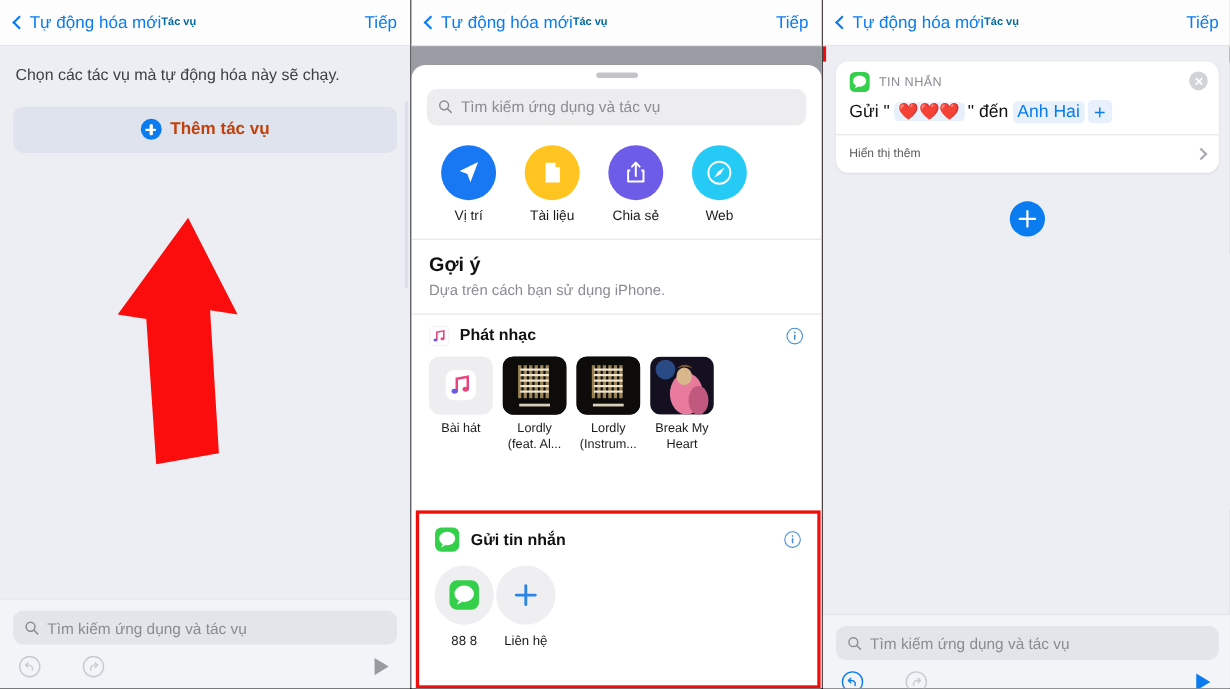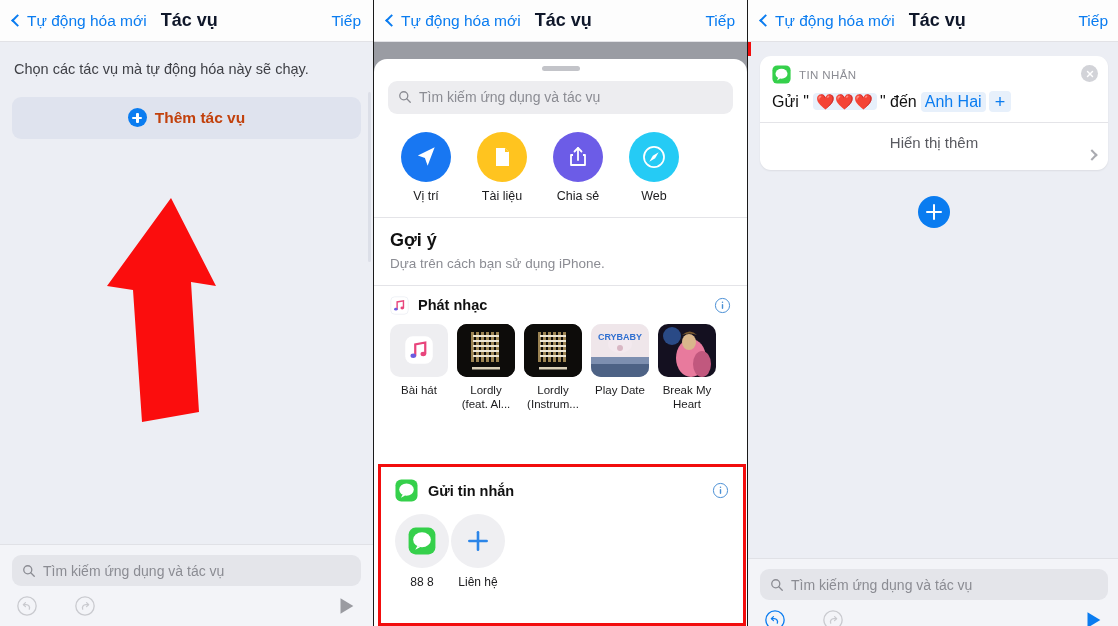--- a/index.html
+++ b/index.html
@@ -37,22 +37,22 @@
     color: #0a7cf0; font-size: 15.5px; white-space: nowrap;
   }
   .chev-left {
     display: inline-block; width: 9px; height: 9px;
     border-left: 2.6px solid #0a7cf0;
     border-bottom: 2.6px solid #0a7cf0;
     transform: rotate(45deg);
     margin-right: 5px; margin-left: 1px;
   }
   .nav-title {
-    font-size: 18px; font-weight: bold; color: #0f172a;
-    margin-left: 14px; white-space: nowrap;
+    font-size: 10px; font-weight: bold; color: #0369a1;
+    white-space: nowrap;
   }
   .nav-next {
     margin-left: auto; color: #0a7cf0; font-size: 15.5px;
     font-weight: 500; white-space: nowrap;
   }
 
   
   .p1-body { position: relative; height: 584px; background: #eceef4; }
   .p1-desc {
     padding: 18px 14px 0 14px;
@@ -208,21 +208,21 @@
   }
   .cs-token.blue { color: #0a7cf0; }
   .cs-plus {
     background: #e7f0fb; border-radius: 4px;
     color: #0a7cf0; padding: 0 6px; font-size: 18px; line-height: 1;
     display: inline-flex; align-items: center; height: 21px;
   }
   .card-div { height: 1px; background: #e4e4e8; }
   .card-more {
     padding: 11px 12px; display: flex; align-items: center;
-    font-size: 15px; color: #595a60; flex-direction: column;
+    font-size: 11px; color: #595a60;
   }
   .chev-right {
     margin-left: auto; width: 8px; height: 8px;
     border-top: 2px solid #a9aab0; border-right: 2px solid #a9aab0;
     transform: rotate(45deg);
   }
   .fab {
     width: 32px; height: 32px; border-radius: 50%;
     background: #0a7cf0; margin: 26px auto 0 auto;
     position: relative;
@@ -442,33 +442,20 @@
                     <rect x="16" y="26" width="26" height="2"></rect>
                   <rect x="16" y="31" width="26" height="2"></rect>
                 </g>
                 <rect x="15" y="43" width="28" height="2.5" fill="#d9cfb8"></rect>
               </svg>
             </div>
             <div class="tile-cap">Lordly
 (Instrum...</div>
           </div>
 
-          <div class="tile">
-            <div class="tile-art">
-              <svg width="58" height="53" viewBox="0 0 58 53">
-                <rect width="58" height="53" fill="#efe6ea"></rect>
-                <rect y="33" width="58" height="20" fill="#7d8fb0"></rect>
-                <rect y="40" width="58" height="13" fill="#4d6285"></rect>
-                <ellipse cx="29" cy="20" rx="12" ry="9" fill="#f3e9ee"></ellipse>
-                <text x="29" y="16" font-size="9" font-weight="bold" fill="#2f6fd0" text-anchor="middle" font-family="sans-serif">CRYBABY</text>
-                <circle cx="29" cy="24" r="3" fill="#d9b7c4"></circle>
-              </svg>
-            </div>
-            <div class="tile-cap">Play Date</div>
-          </div>
 
           <div class="tile">
             <div class="tile-art">
               <svg width="58" height="53" viewBox="0 0 58 53">
                 <rect width="58" height="53" fill="#141020"></rect>
                 <circle cx="14" cy="12" r="9" fill="#2a4a86"></circle>
                 <ellipse cx="33" cy="34" rx="15" ry="19" fill="#e87a9d"></ellipse>
                 <ellipse cx="31" cy="18" rx="7" ry="8" fill="#d9b68c"></ellipse>
                 <path d="M24 11 q8 -7 15 0 q-7 -3 -15 0" fill="#7a5a30"></path>
                 <ellipse cx="44" cy="40" rx="9" ry="13" fill="#c1587e"></ellipse>

